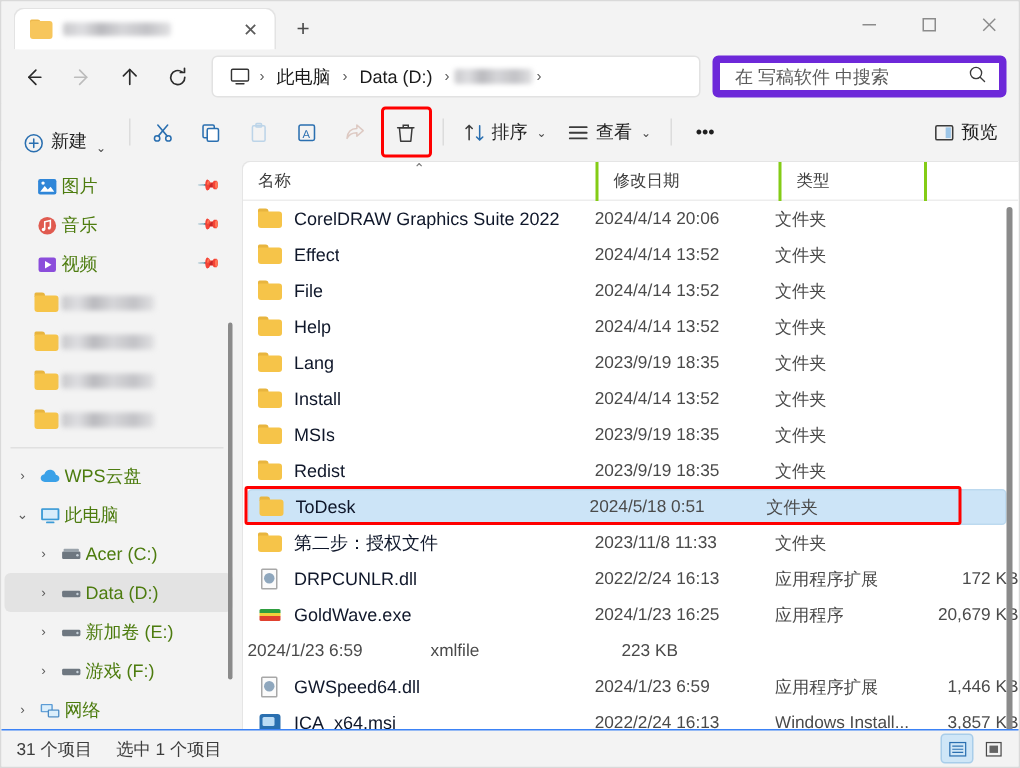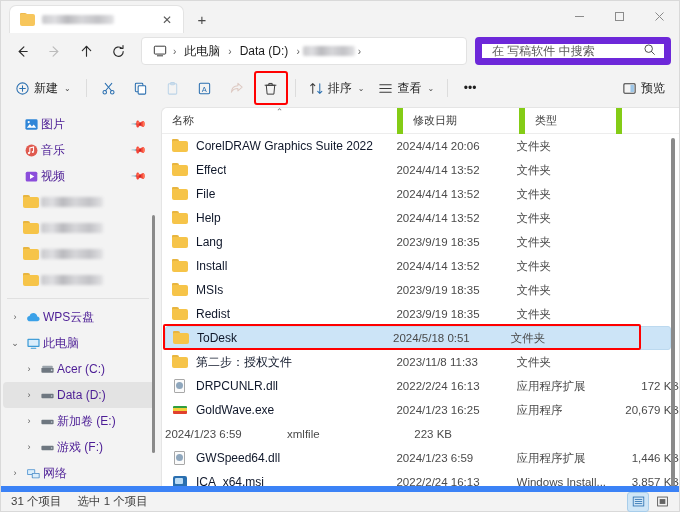--- a/index.html
+++ b/index.html
@@ -84,37 +84,37 @@
     background: #ffffff; border: 1px solid #e2e2e2; border-radius: 4px;
     display: flex; align-items: center; padding: 0 8px; gap: 2px;
     min-width: 0;
   }
   .crumb { padding: 1px 5px; border-radius: 3px; white-space: nowrap; font-size: 12px; color: #1b1b1b; }
   .crumb-blur { width: 52px; height: 10px; }
   .sep { color: #5d5d5d; font-size: 10px; padding: 0 1px; }
   .crumb-monitor { display:flex; align-items:center; padding: 0 3px; }
   .searchbox {
     width: 196px; height: 28px; background: #ffffff;
-    border: 7px solid #6d28d9; border-radius: 4px;
+    border: 5px solid #6d28d9; border-radius: 4px;
     display: flex; align-items: center; padding: 0 8px 0 10px;
   }
   .searchbox .ph { flex: 1; color: #5b5b5b; font-size: 12px; }
   .searchbox .mag { color: #3b3b3b; }
 
   
   .toolbar {
     height: 38px; display: flex; align-items: center; gap: 2px;
     padding: 0 8px; background: #f3f3f3;
   }
   .tb {
     height: 30px; min-width: 30px; border-radius: 4px;
     display: flex; align-items: center; justify-content: center; gap: 4px;
     padding: 0 6px; color: #1f1f1f; font-size: 12px;
   }
-  .tb.new { padding: 0 8px 0 6px; }
+  .tb.new { padding: 0 8px 0 6px; align-items: flex-end; }
   .tb .chev { font-size: 8px; color: #4a4a4a; margin-left: 2px; }
   .tb.dim { color: #b5b5b5; }
   .tb-sep { width: 1px; height: 18px; background: #dcdcdc; margin: 0 5px; }
   .tb.redbox {
     border: 2px solid #ff0000; border-radius: 3px;
     width: 34px; height: 34px; min-width: 34px;
   }
   .tb-spacer { flex: 1; }
 
   
@@ -128,21 +128,21 @@
   .nav-item {
     height: 26px; display: flex; align-items: center;
     margin: 0 4px 0 2px; padding-left: 4px; border-radius: 4px;
     position: relative;
   }
   .nav-item.selected { background: #e3e3e3; }
   .nav-chev {
     width: 16px; text-align: center; color: #5b5b5b; font-size: 9px; flex: 0 0 16px;
   }
   .nav-ico { width: 20px; display: flex; align-items: center; justify-content: center; flex: 0 0 20px; }
-  .nav-label { font-size: 12px; color: #4c1d95; white-space: nowrap; overflow: hidden; }
+  .nav-label { font-size: 12px; color: #4d7c0f; white-space: nowrap; overflow: hidden; }
   .nav-label-blur { width: 62px; height: 10px; }
   .pin { position: absolute; right: 10px; color: #8a8a8a; font-size: 10px; transform: rotate(45deg); }
   .indent-1 { padding-left: 18px; }
   .sb-scroll {
     position: absolute; right: 4px; top: 108px; width: 3px; height: 238px;
     background: #8a8a8a; border-radius: 2px;
   }
   .sb-divider { height:1px; background: #e0e0e0; margin: 5px 10px 5px 6px; }
 
   
@@ -152,21 +152,21 @@
     border-radius: 6px 0 0 0; margin-left: 2px;
     display: flex; flex-direction: column; min-width: 0; position: relative;
     overflow: hidden;
   }
   .colhead {
     height: 26px; display: flex; align-items: center;
     border-bottom: 1px solid #ededed; font-size: 11px; color: #3d3d3d;
     flex: 0 0 26px; position: relative;
   }
   .ch { padding-left: 10px; position: relative; height: 26px; display: flex; align-items: center; }
-  .ch + .ch { border-left: 6px solid #84cc16; }
+  .ch + .ch { border-left: 2px solid #84cc16; }
   .ch-name  { width: 235px; }
   .ch-date  { width: 122px; }
   .ch-type  { width: 97px; }
   .ch-size  { width: 68px; }
   .ch-last  { flex: 1; }
   .sortmark {
     position: absolute; top: -1px; left: 50%; transform: translateX(-50%);
     font-size: 9px; color: #7a7a7a;
   }
   .rows { flex: 1; overflow: hidden; position: relative; }
@@ -209,21 +209,21 @@
   .pane-scroll {
     position: absolute; right: 4px; top: 30px; width: 4px; height: 352px;
     background: #8a8a8a; border-radius: 2px;
   }
 
   
   .statusbar {
     height: 25px; display: flex; align-items: center;
     padding: 0 6px 0 10px; background: #f3f3f3; gap: 16px;
     font-size: 11.5px; color: #3d3d3d;
-    border-top: 6px solid #3b82f6;
+    border-top: 1px solid #3b82f6;
   }
   .status-spacer { flex: 1; }
   .viewtoggle { display: flex; align-items: center; gap: 2px; }
   .vt {
     width: 22px; height: 20px; border-radius: 3px;
     display: flex; align-items: center; justify-content: center;
     color: #4a4a4a;
   }
   .vt.active { background: #cfe6f7; border: 1px solid #a8cdea; }
 </style>

